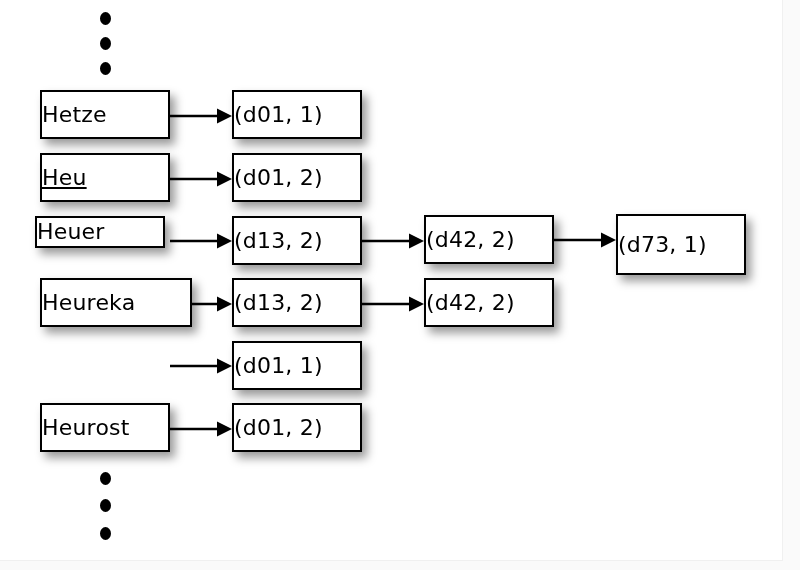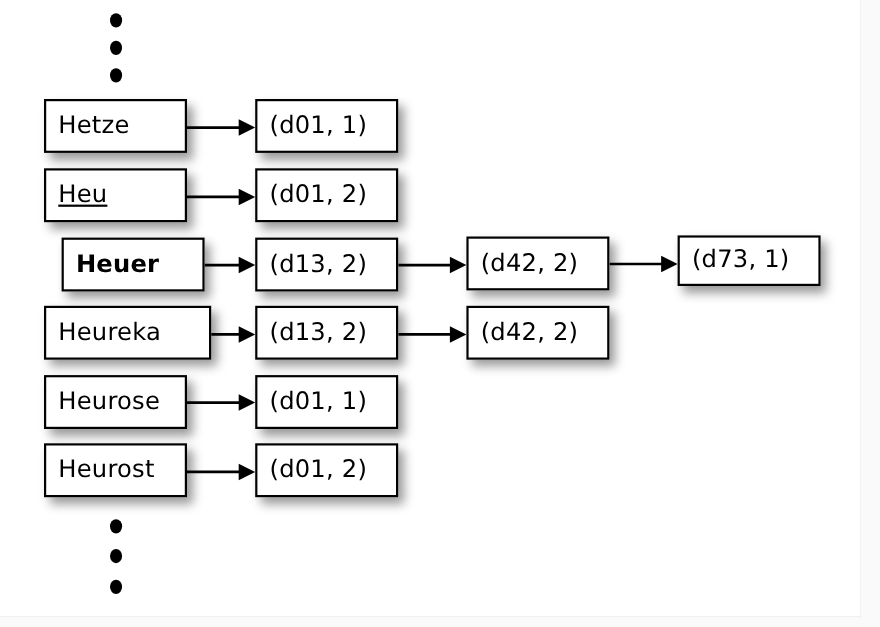--- a/index.html
+++ b/index.html
@@ -33,21 +33,20 @@
   }
   .node {
     position: absolute;
     box-sizing: border-box;
     background: #ffffff;
     border: 2px solid #000000;
     box-shadow: 5px 6px 9px rgba(0,0,0,0.40);
     display: flex;
     align-items: center;
     justify-content: flex-start;
-    padding-left: 11px;
     font-size: 22px;
     line-height: 1;
     color: #000000;
     letter-spacing: 0.2px;
     white-space: nowrap;
   }
   .dot {
     position: absolute;
     width: 11px;
     height: 13px;
@@ -91,33 +90,32 @@
       <polygon points="424,241 409,233.5 409,248.5"></polygon>
       <line x1="362" y1="304" x2="410" y2="304"></line>
       <polygon points="424,304 409,296.5 409,311.5"></polygon>
       <line x1="554" y1="240" x2="602" y2="240"></line>
       <polygon points="616,240 601,232.5 601,247.5"></polygon>
     </svg>
 
   <div class="layer" id="node-layer">
       <div class="node" style="left: 40px; top: 90px; width: 130px; height: 49px;">Hetze</div>
       <div class="node" style="left: 40px; top: 153px; width: 130px; height: 49px; text-decoration: underline;">Heu</div>
-      <div class="node" style="left: 56px; top: 216px; width: 130px; height: 49px; font-weight: bold;">Heuer</div>
+      <div class="node" style="left: 35px; top: 216px; width: 130px; height: 32px;">Heuer</div>
       <div class="node" style="left: 40px; top: 278px; width: 152px; height: 49px;">Heureka</div>
-      <div class="node" style="left: 40px; top: 341px; width: 130px; height: 49px;">Heurose</div>
       <div class="node" style="left: 40px; top: 403px; width: 130px; height: 49px;">Heurost</div>
       <div class="node" style="left: 232px; top: 90px; width: 130px; height: 49px;">(d01, 1)</div>
       <div class="node" style="left: 232px; top: 153px; width: 130px; height: 49px;">(d01, 2)</div>
       <div class="node" style="left: 232px; top: 216px; width: 130px; height: 49px;">(d13, 2)</div>
       <div class="node" style="left: 232px; top: 278px; width: 130px; height: 49px;">(d13, 2)</div>
       <div class="node" style="left: 232px; top: 341px; width: 130px; height: 49px;">(d01, 1)</div>
       <div class="node" style="left: 232px; top: 403px; width: 130px; height: 49px;">(d01, 2)</div>
       <div class="node" style="left: 424px; top: 215px; width: 130px; height: 49px;">(d42, 2)</div>
       <div class="node" style="left: 424px; top: 278px; width: 130px; height: 49px;">(d42, 2)</div>
-      <div class="node" style="left: 616px; top: 214px; width: 130px; height: 46px;">(d73, 1)</div>
+      <div class="node" style="left: 616px; top: 214px; width: 130px; height: 61px;">(d73, 1)</div>
       <div class="dot" style="left: 99.5px; top: 11.5px;"></div>
       <div class="dot" style="left: 99.5px; top: 36.5px;"></div>
       <div class="dot" style="left: 99.5px; top: 61.5px;"></div>
       <div class="dot" style="left: 99.5px; top: 471.5px;"></div>
       <div class="dot" style="left: 99.5px; top: 498.5px;"></div>
       <div class="dot" style="left: 99.5px; top: 526.5px;"></div>
     </div>
 </div>
 
 </body></html>

